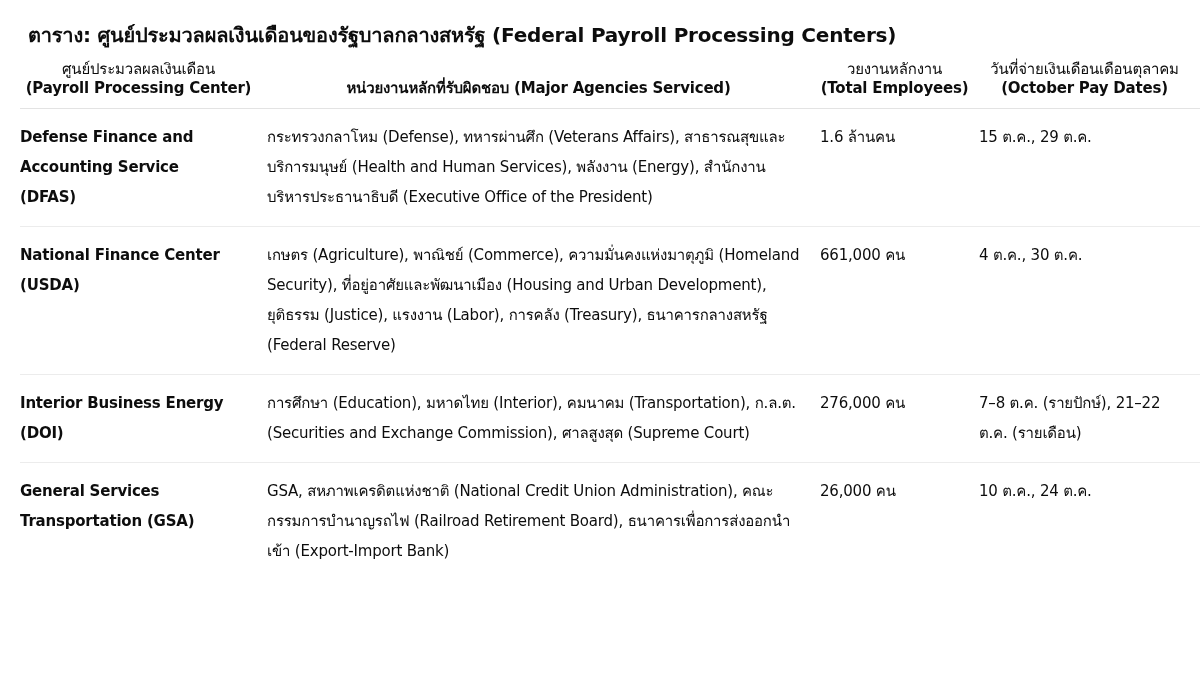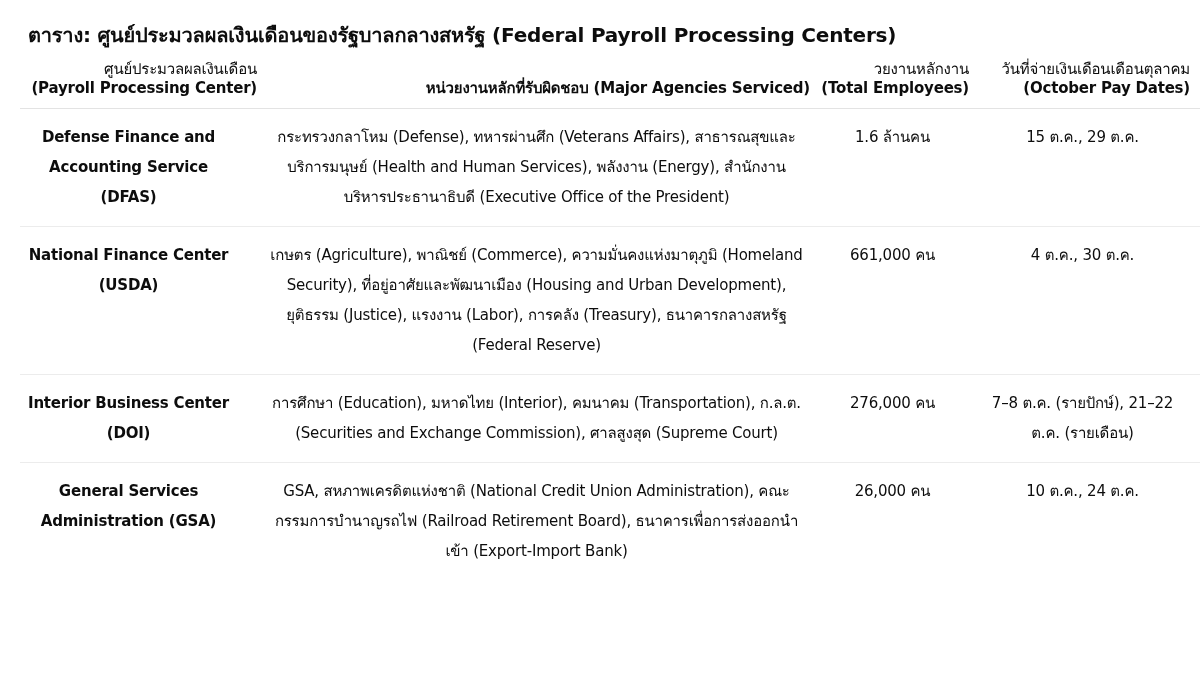--- a/index.html
+++ b/index.html
@@ -35,41 +35,40 @@
       top: 60px;
       width: 1180px;
       border-collapse: collapse;
       table-layout: fixed;
     }
     col.c1 { width: 247px; }
     col.c2 { width: 553px; }
     col.c3 { width: 159px; }
     col.c4 { width: 221px; }
     th {
-      text-align: right;
+      text-align: center;
       vertical-align: bottom;
       font-weight: bold;
       font-size: 15px;
       line-height: 19px;
       padding: 0 10px 10px 0;
       border-bottom: 1px solid #e3e3e3;
       letter-spacing: -0.2px;
     }
     th .th-thai {
       font-weight: normal;
       display: block;
     }
     td {
       vertical-align: top;
       font-size: 15px;
       line-height: 30px;
       padding: 13px 14px 14px 0;
       border-bottom: 1px solid #ececec;
       letter-spacing: -0.2px;
-      text-align: center;
     }
     tr:last-child td {
       border-bottom: none;
     }
     td.center-name {
       font-weight: bold;
       padding-right: 30px;
     }
   </style>
 </head>
@@ -112,26 +111,26 @@
         <td>1.6 ล้านคน</td>
         <td>15 ต.ค., 29 ต.ค.</td>
       </tr>
       <tr>
         <td class="center-name">National Finance Center (USDA)</td>
         <td>เกษตร (Agriculture), พาณิชย์ (Commerce), ความมั่นคงแห่งมาตุภูมิ (Homeland Security), ที่อยู่อาศัยและพัฒนาเมือง (Housing and Urban Development), ยุติธรรม (Justice), แรงงาน (Labor), การคลัง (Treasury), ธนาคารกลางสหรัฐ (Federal Reserve)</td>
         <td>661,000 คน</td>
         <td>4 ต.ค., 30 ต.ค.</td>
       </tr>
       <tr>
-        <td class="center-name">Interior Business Center (DOI)</td>
+        <td class="center-name">Interior Business Energy (DOI)</td>
         <td>การศึกษา (Education), มหาดไทย (Interior), คมนาคม (Transportation), ก.ล.ต. (Securities and Exchange Commission), ศาลสูงสุด (Supreme Court)</td>
         <td>276,000 คน</td>
         <td>7–8 ต.ค. (รายปักษ์), 21–22 ต.ค. (รายเดือน)</td>
       </tr>
       <tr>
-        <td class="center-name">General Services Administration (GSA)</td>
+        <td class="center-name">General Services Transportation (GSA)</td>
         <td>GSA, สหภาพเครดิตแห่งชาติ (National Credit Union Administration), คณะกรรมการบำนาญรถไฟ (Railroad Retirement Board), ธนาคารเพื่อการส่งออกนำเข้า (Export-Import Bank)</td>
         <td>26,000 คน</td>
         <td>10 ต.ค., 24 ต.ค.</td>
       </tr>
     </tbody>
   </table>
 </div>
 
 </body></html>

